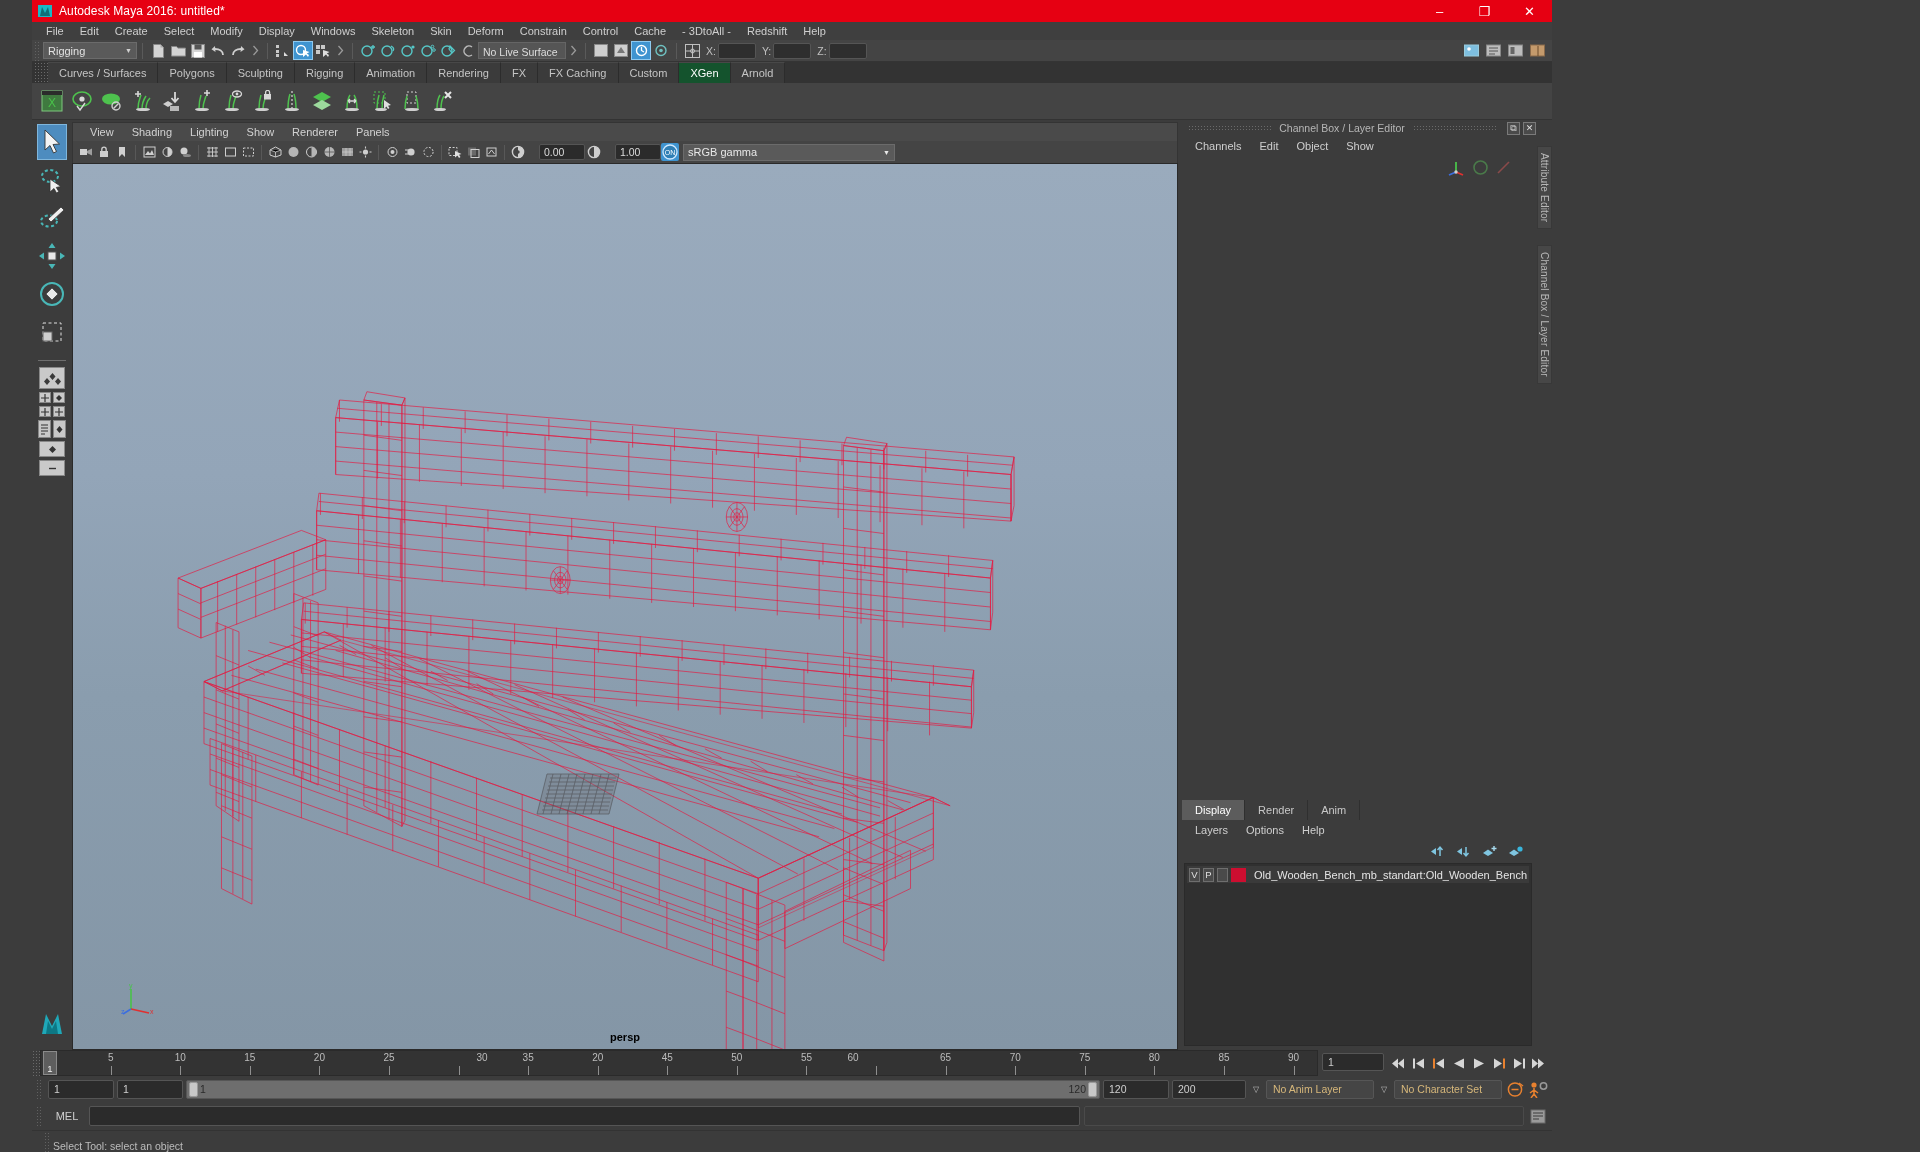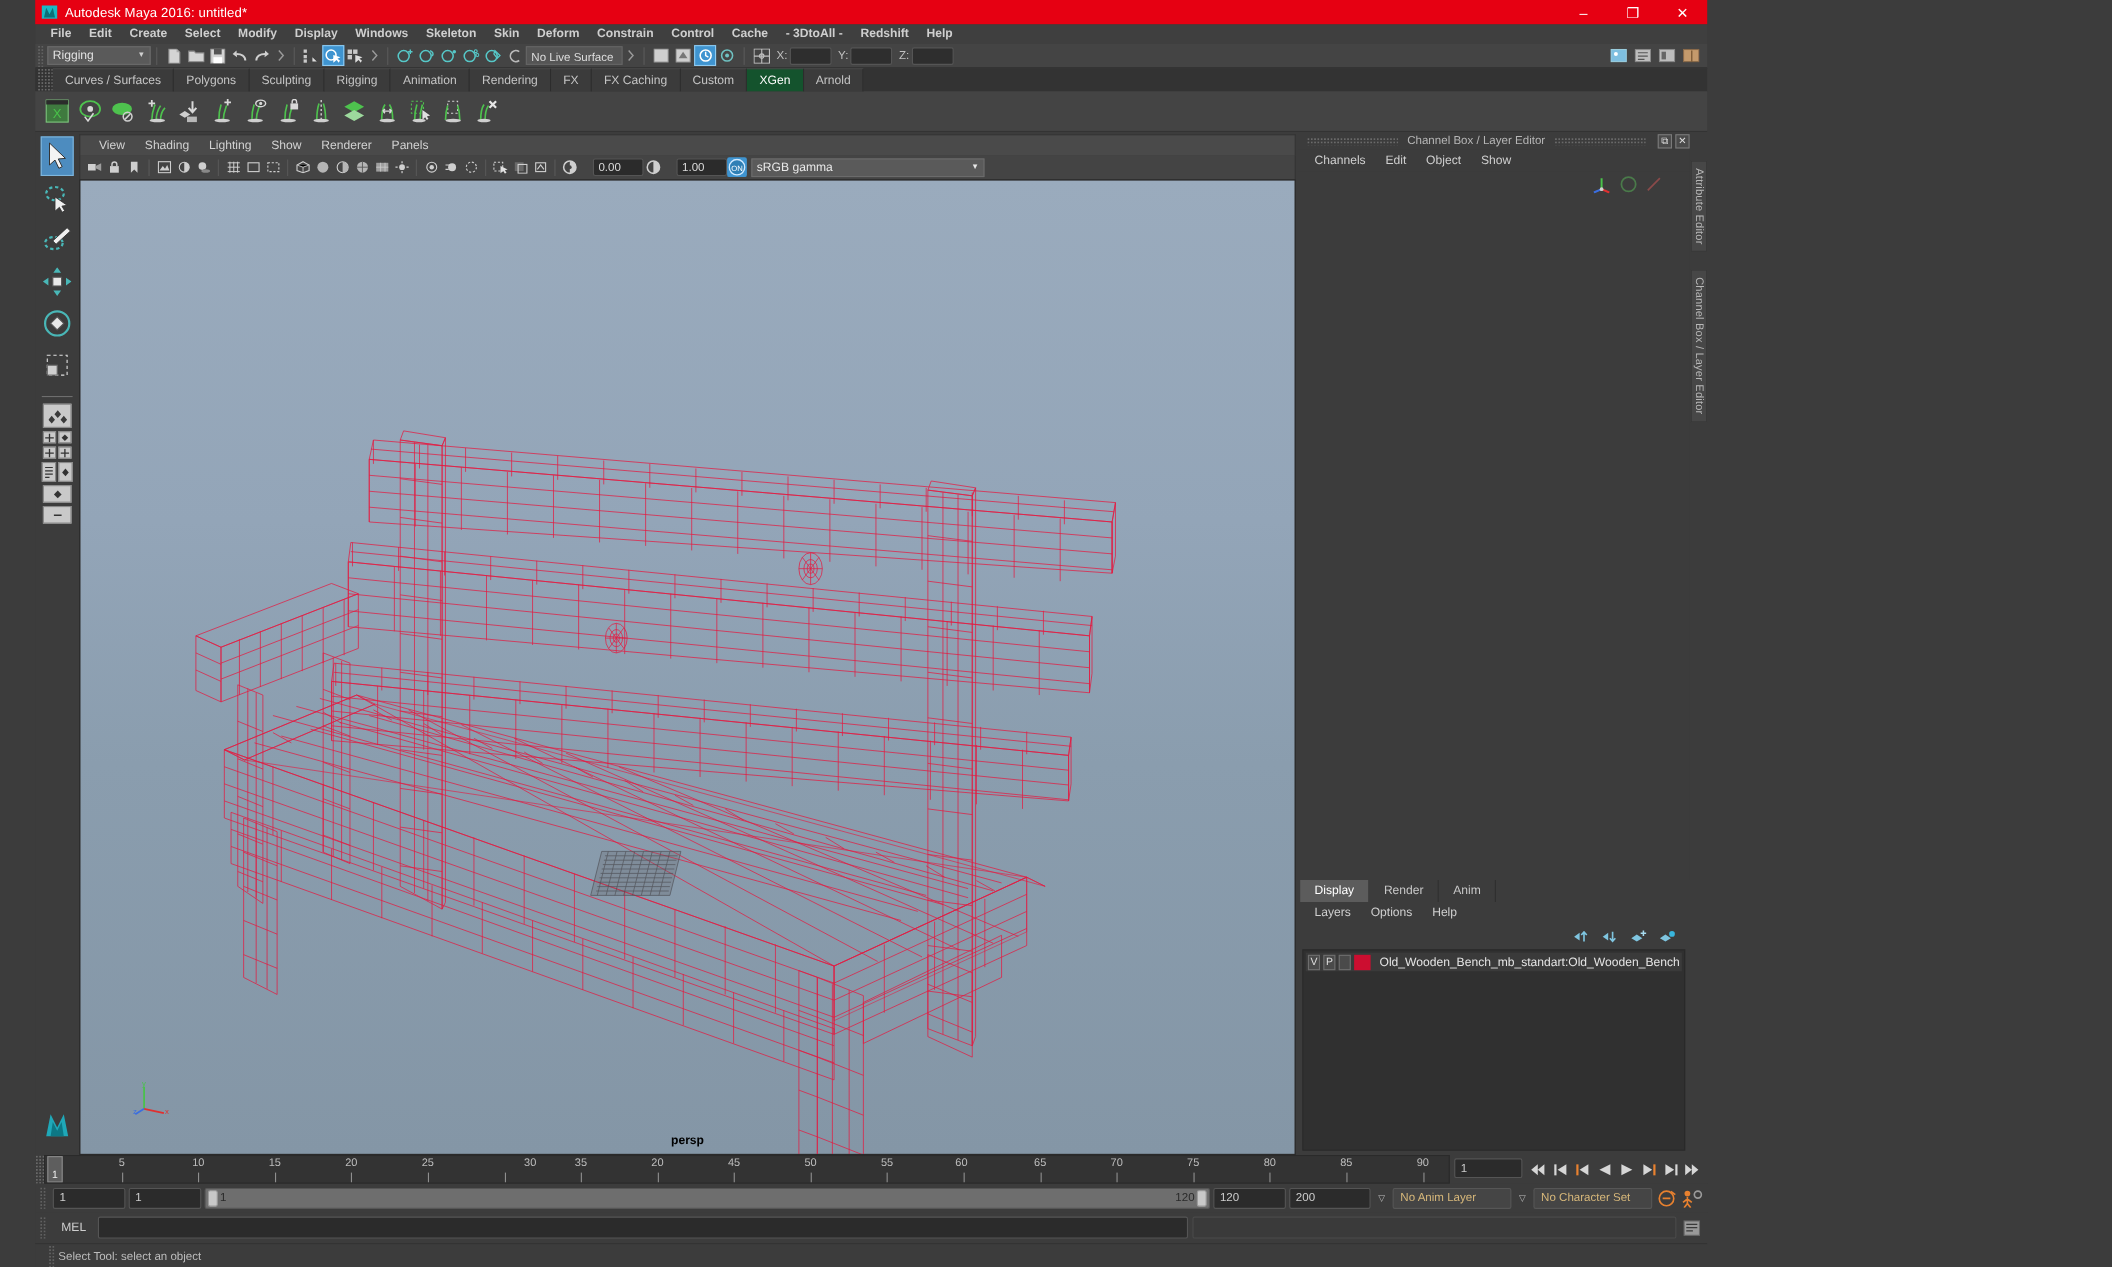--- a/index.html
+++ b/index.html
@@ -19,21 +19,21 @@
   }
   .title-logo{ width:16px;height:14px;margin:0 6px 0 5px; flex:0 0 auto; }
   .title-text{ font-size:12px; color:#ffffff; letter-spacing:.1px; }
   .win-btns{ margin-left:auto; display:flex; height:22px; }
   .win-btn{ width:45px; height:22px; display:flex; align-items:center; justify-content:center;
             color:#fff; font-size:13px; line-height:1; }
 
   
   .menubar{
     height:18px; background:#3f3f3f; display:flex; align-items:flex-start;
-    flex:0 0 18px; padding-left:6px;font-weight:bold;
+    flex:0 0 18px; padding-left:6px;
   }
   .menu-item{ font-size:11px; color:#cfcfcf; padding:0 8px; line-height:18px; white-space:nowrap; }
 
   
   .statusline{
     height:22px; background:#444444; flex:0 0 22px; display:flex; align-items:center;
     border-bottom:1px solid #343434; padding-left:2px;
   }
   .grip{ width:6px; height:20px; flex:0 0 6px;
     background-image:radial-gradient(#6a6a6a 1px, transparent 1px);
@@ -174,21 +174,21 @@
     font-size:10.5px;color:#d6b77a;display:flex;align-items:center;padding-left:6px;flex:0 0 108px;}
 
   
   .cmdline{ height:28px; flex:0 0 28px; background:#3c3c3c; display:flex; align-items:center; gap:4px; padding:0 4px;}
   .cmd-lbl{ font-size:11px; color:#cfcfcf; width:36px; text-align:center; flex:0 0 36px;}
   .cmd-in{ flex:1 1 auto; height:20px; background:#2b2b2b; border:1px solid #555; border-radius:2px; min-width:0;}
   .cmd-out{ width:440px; flex:0 0 440px; height:20px; background:#3a3a3a; border:1px solid #4a4a4a; border-radius:2px;}
   .cmd-ic{ width:20px;height:20px;display:flex;align-items:center;justify-content:center;}
 
   
-  .helpline{ height:22px; flex:0 0 22px; background:#3c3c3c; display:flex; align-items:center;
+  .helpline{ height:22px; flex:0 0 22px; background:#3c3c3c; display:flex; align-items:flex-end;
     padding-left:12px; border-top:1px solid #333;}
   .help-txt{ font-size:10.5px; color:#bcbcbc;}
 </style>
 </head>
 <body>
 
 <div class="app">
 
   <div class="titlebar">
     <svg class="title-logo" viewBox="0 0 16 14">
@@ -1094,21 +1094,21 @@
         <div class="ts-lbl" style="left: 487.143px;">35</div>
         <div class="ts-tick" style="left: 556.723px;"></div>
         <div class="ts-lbl" style="left: 556.723px;">20</div>
         <div class="ts-tick" style="left: 626.303px;"></div>
         <div class="ts-lbl" style="left: 626.303px;">45</div>
         <div class="ts-tick" style="left: 695.882px;"></div>
         <div class="ts-lbl" style="left: 695.882px;">50</div>
         <div class="ts-tick" style="left: 765.462px;"></div>
         <div class="ts-lbl" style="left: 765.462px;">55</div>
         <div class="ts-tick" style="left: 835.042px;"></div>
-        <div class="ts-lbl" style="left: 833px;">60</div>
+        <div class="ts-lbl" style="left: 812px;">60</div>
         <div class="ts-tick" style="left: 904.622px;"></div>
         <div class="ts-lbl" style="left: 904.622px;">65</div>
         <div class="ts-tick" style="left: 974.202px;"></div>
         <div class="ts-lbl" style="left: 974.202px;">70</div>
         <div class="ts-tick" style="left: 1043.78px;"></div>
         <div class="ts-lbl" style="left: 1043.78px;">75</div>
         <div class="ts-tick" style="left: 1113.36px;"></div>
         <div class="ts-lbl" style="left: 1113.36px;">80</div>
         <div class="ts-tick" style="left: 1182.94px;"></div>
         <div class="ts-lbl" style="left: 1182.94px;">85</div>

